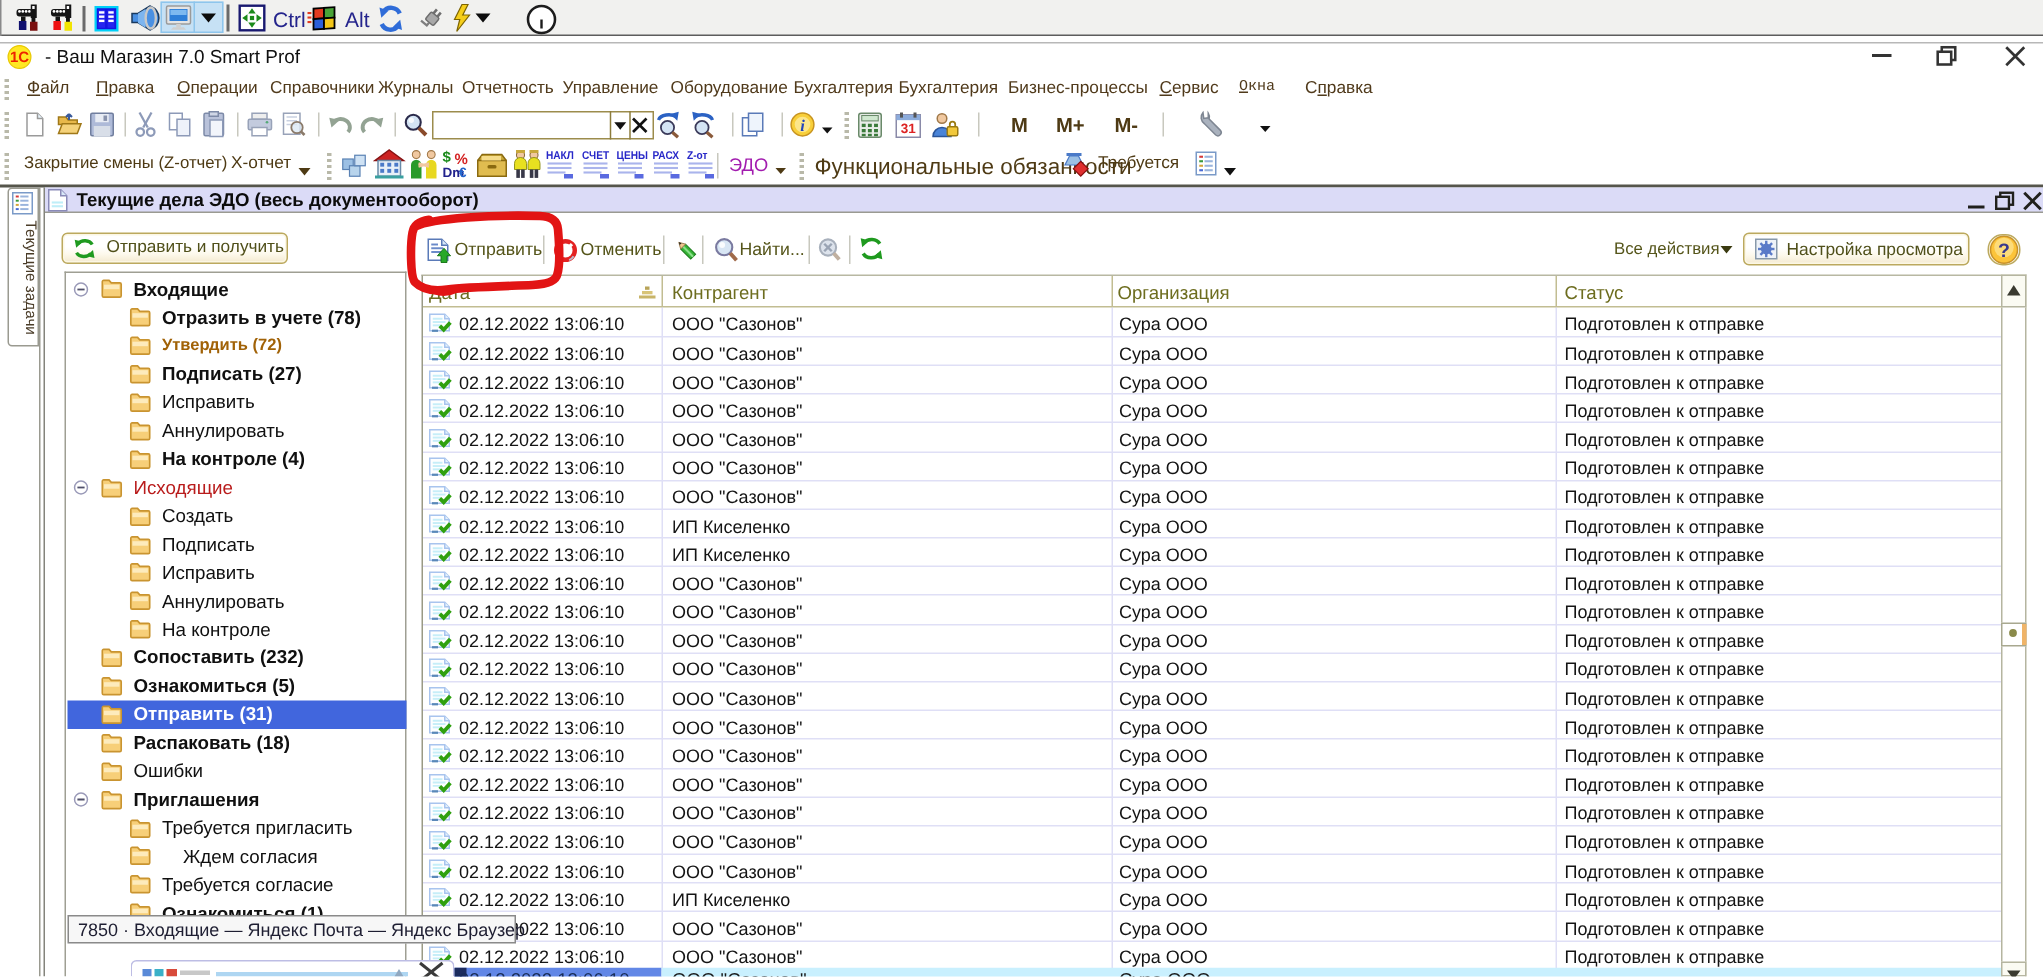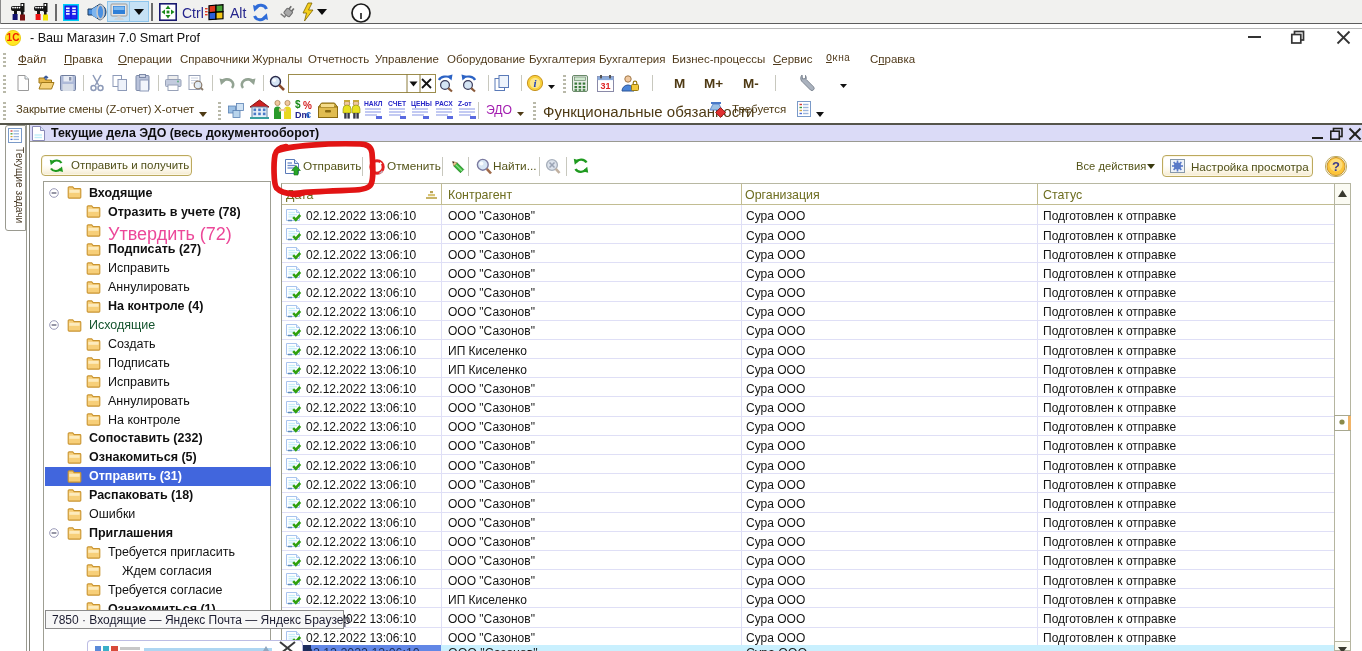--- a/index.html
+++ b/index.html
@@ -566,21 +566,21 @@
 <div class="abs" style="left:45px;top:4.7px;font-size:12.5px;line-height:1;font-weight:bold;color:#101010;white-space:nowrap">Входящие</div>
 <svg class="abs" style="left:42px;top:22.3px" width="15" height="14" viewBox="0 0 15 14">
         <path d="M1.2 12.2 v-9.4 a0.9 0.9 0 0 1 0.9 -0.9 h3.6 l1.5 1.7 h5.7 a0.9 0.9 0 0 1 0.9 0.9 v7.7 a0.9 0.9 0 0 1 -0.9 0.9 h-10.8 a0.9 0.9 0 0 1 -0.9 -0.9 Z" fill="#f7cf79" stroke="#c99430" stroke-width="1.1"></path>
         <path d="M2.3 4.8 h10.3 v3 h-10.3 Z" fill="#fdebbd"></path>
       </svg>
 <div class="abs" style="left:64px;top:23.6px;font-size:12.5px;line-height:1;font-weight:bold;color:#101010;white-space:nowrap">Отразить в учете (78)</div>
 <svg class="abs" style="left:42px;top:41.2px" width="15" height="14" viewBox="0 0 15 14">
         <path d="M1.2 12.2 v-9.4 a0.9 0.9 0 0 1 0.9 -0.9 h3.6 l1.5 1.7 h5.7 a0.9 0.9 0 0 1 0.9 0.9 v7.7 a0.9 0.9 0 0 1 -0.9 0.9 h-10.8 a0.9 0.9 0 0 1 -0.9 -0.9 Z" fill="#f7cf79" stroke="#c99430" stroke-width="1.1"></path>
         <path d="M2.3 4.8 h10.3 v3 h-10.3 Z" fill="#fdebbd"></path>
       </svg>
-<div class="abs" style="left:64px;top:42.5px;font-size:18px;line-height:1;font-weight:normal;color:#ec4899;white-space:nowrap">Утвердить (72)</div>
+<div class="abs" style="left:64px;top:42.5px;font-size:11px;line-height:1;font-weight:bold;color:#a16207;white-space:nowrap">Утвердить (72)</div>
 <svg class="abs" style="left:42px;top:60.1px" width="15" height="14" viewBox="0 0 15 14">
         <path d="M1.2 12.2 v-9.4 a0.9 0.9 0 0 1 0.9 -0.9 h3.6 l1.5 1.7 h5.7 a0.9 0.9 0 0 1 0.9 0.9 v7.7 a0.9 0.9 0 0 1 -0.9 0.9 h-10.8 a0.9 0.9 0 0 1 -0.9 -0.9 Z" fill="#f7cf79" stroke="#c99430" stroke-width="1.1"></path>
         <path d="M2.3 4.8 h10.3 v3 h-10.3 Z" fill="#fdebbd"></path>
       </svg>
 <div class="abs" style="left:64px;top:61.4px;font-size:12.5px;line-height:1;font-weight:bold;color:#101010;white-space:nowrap">Подписать (27)</div>
 <svg class="abs" style="left:42px;top:79.0px" width="15" height="14" viewBox="0 0 15 14">
         <path d="M1.2 12.2 v-9.4 a0.9 0.9 0 0 1 0.9 -0.9 h3.6 l1.5 1.7 h5.7 a0.9 0.9 0 0 1 0.9 0.9 v7.7 a0.9 0.9 0 0 1 -0.9 0.9 h-10.8 a0.9 0.9 0 0 1 -0.9 -0.9 Z" fill="#f7cf79" stroke="#c99430" stroke-width="1.1"></path>
         <path d="M2.3 4.8 h10.3 v3 h-10.3 Z" fill="#fdebbd"></path>
       </svg>
 <div class="abs" style="left:64px;top:80.3px;font-size:12.5px;line-height:1;font-weight:normal;color:#101010;white-space:nowrap">Исправить</div>
@@ -595,21 +595,21 @@
       </svg>
 <div class="abs" style="left:64px;top:118.1px;font-size:12.5px;line-height:1;font-weight:bold;color:#101010;white-space:nowrap">На контроле (4)</div>
 <svg class="abs" style="left:5px;top:138.2px" width="10" height="10" viewBox="0 0 10 10">
         <circle cx="5" cy="5" r="4.3" fill="#fff" stroke="#9a9ab8"></circle>
         <line x1="2.6" y1="5" x2="7.4" y2="5" stroke="#50506a" stroke-width="1.2"></line>
       </svg>
 <svg class="abs" style="left:23px;top:135.7px" width="15" height="14" viewBox="0 0 15 14">
         <path d="M1.2 12.2 v-9.4 a0.9 0.9 0 0 1 0.9 -0.9 h3.6 l1.5 1.7 h5.7 a0.9 0.9 0 0 1 0.9 0.9 v7.7 a0.9 0.9 0 0 1 -0.9 0.9 h-10.8 a0.9 0.9 0 0 1 -0.9 -0.9 Z" fill="#f7cf79" stroke="#c99430" stroke-width="1.1"></path>
         <path d="M2.3 4.8 h10.3 v3 h-10.3 Z" fill="#fdebbd"></path>
       </svg>
-<div class="abs" style="left:45px;top:137.0px;font-size:12.5px;line-height:1;font-weight:normal;color:#14532d;white-space:nowrap">Исходящие</div>
+<div class="abs" style="left:45px;top:137.0px;font-size:12.5px;line-height:1;font-weight:normal;color:#b91c1c;white-space:nowrap">Исходящие</div>
 <svg class="abs" style="left:42px;top:154.6px" width="15" height="14" viewBox="0 0 15 14">
         <path d="M1.2 12.2 v-9.4 a0.9 0.9 0 0 1 0.9 -0.9 h3.6 l1.5 1.7 h5.7 a0.9 0.9 0 0 1 0.9 0.9 v7.7 a0.9 0.9 0 0 1 -0.9 0.9 h-10.8 a0.9 0.9 0 0 1 -0.9 -0.9 Z" fill="#f7cf79" stroke="#c99430" stroke-width="1.1"></path>
         <path d="M2.3 4.8 h10.3 v3 h-10.3 Z" fill="#fdebbd"></path>
       </svg>
 <div class="abs" style="left:64px;top:155.9px;font-size:12.5px;line-height:1;font-weight:normal;color:#101010;white-space:nowrap">Создать</div>
 <svg class="abs" style="left:42px;top:173.5px" width="15" height="14" viewBox="0 0 15 14">
         <path d="M1.2 12.2 v-9.4 a0.9 0.9 0 0 1 0.9 -0.9 h3.6 l1.5 1.7 h5.7 a0.9 0.9 0 0 1 0.9 0.9 v7.7 a0.9 0.9 0 0 1 -0.9 0.9 h-10.8 a0.9 0.9 0 0 1 -0.9 -0.9 Z" fill="#f7cf79" stroke="#c99430" stroke-width="1.1"></path>
         <path d="M2.3 4.8 h10.3 v3 h-10.3 Z" fill="#fdebbd"></path>
       </svg>
 <div class="abs" style="left:64px;top:174.8px;font-size:12.5px;line-height:1;font-weight:normal;color:#101010;white-space:nowrap">Подписать</div>

